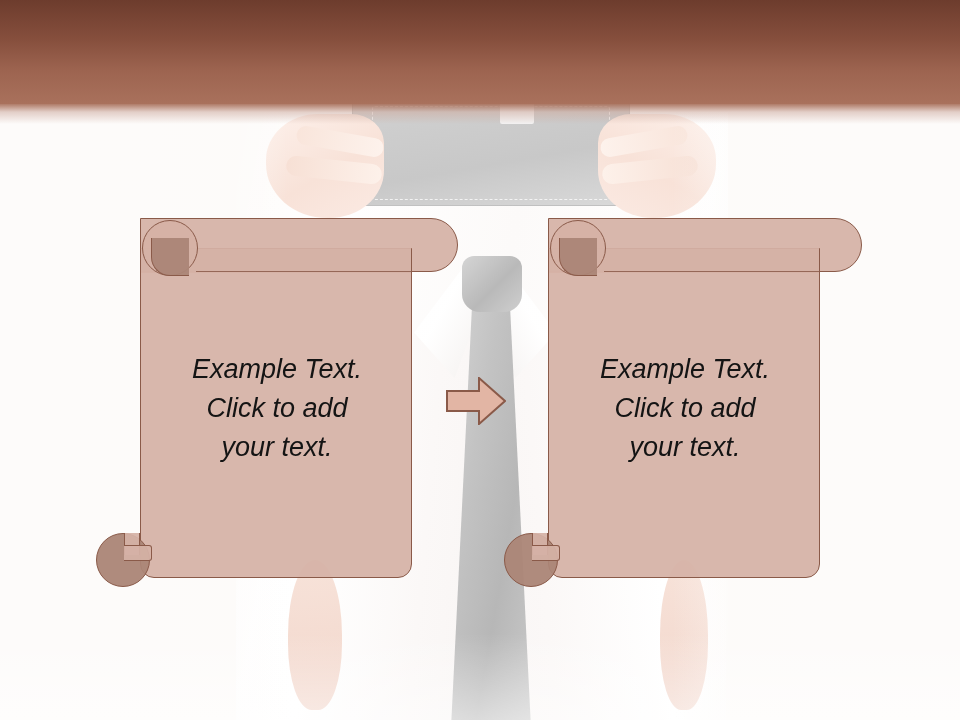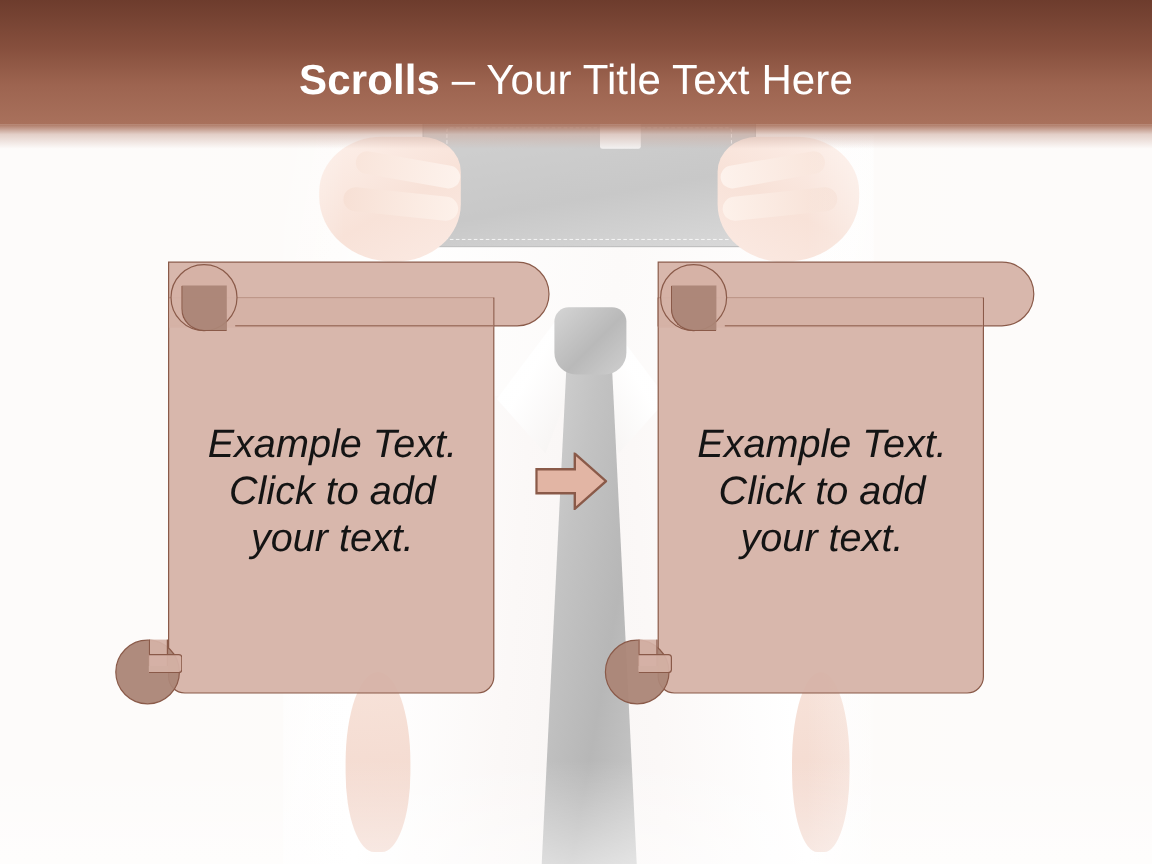--- a/index.html
+++ b/index.html
@@ -286,21 +286,21 @@
     background: rgba(213,178,166,.93);
     border-left: 1px solid #8a5a49;
     border-right: 1px solid #8a5a49;
     box-sizing: border-box;
   }
 
   .scroll-text {
     position: absolute;
     text-align: center;
     font-style: italic;
-    font-size: 33px;
+    font-size: 27px;
     line-height: 39px;
     color: #141414;
     white-space: pre-line;
   }
 
   
   .arrow {
     position: absolute;
     left: 446px; top: 377px;
     width: 60px; height: 48px;
@@ -330,21 +330,20 @@
     <div class="finger-l2"></div>
     <div class="hand-r"></div>
     <div class="finger-r1"></div>
     <div class="finger-r2"></div>
     <div class="photo-veil"></div>
     <div class="photo-veil-v"></div>
   </div>
 
   <div class="header"></div>
   <div class="header-fade"></div>
-  <div class="title"><span class="b">Scrolls</span><span class="r"> – Your Title Text Here</span></div>
 
   <div class="scroll">
 
     <div class="scroll-bar" style="left:140px; top:218px; width:318px; height:54px;"></div>
 
     <div class="scroll-body" style="left:140px; top:248px; width:272px; height:330px;"></div>
 
     <div class="scroll-seam" style="left:141px; top:248px; width:270px; height:25px;"></div>
     <div class="scroll-seam-line" style="left:196px; top:271px; width:215px;"></div>
 

